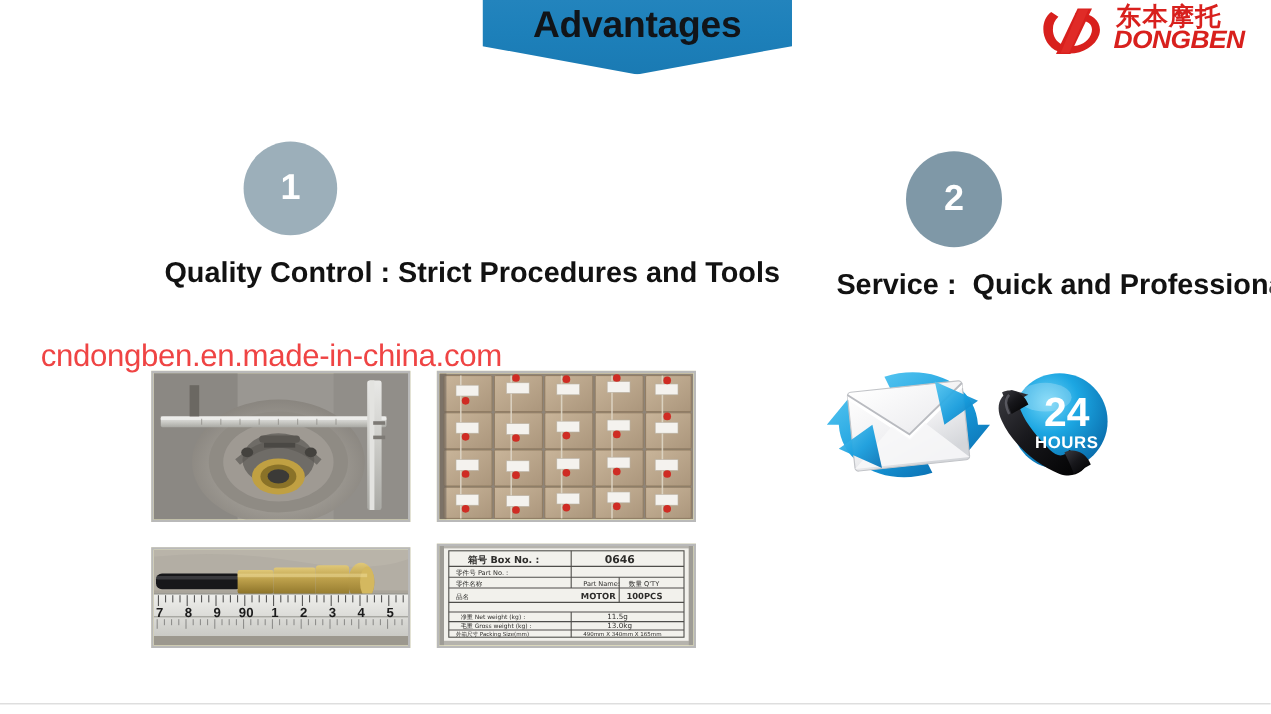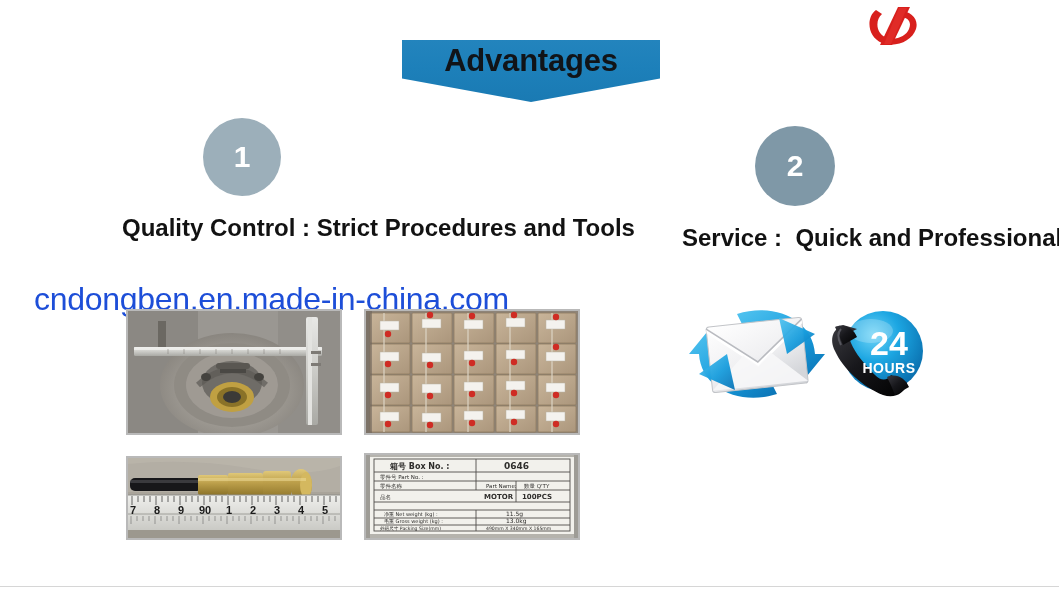--- a/index.html
+++ b/index.html
@@ -22,21 +22,20 @@
     background: #ffffff;
   }
 
   
   .banner-wrap {
     position: absolute;
     left: 402px;
     top: 0px;
     width: 258px;
     height: 62px;
-    margin-top: 40px;
   }
   .banner-shape {
     position: absolute;
     inset: 0;
     background: linear-gradient(180deg, #2384bd 0%, #1d80ba 45%, #1a7ab3 100%);
     clip-path: polygon(0 0, 100% 0, 100% 62%, 50% 100%, 0 62%);
     box-shadow: 0 1px 0 rgba(0,0,0,0.10);
   }
   .banner-shadow {
     position: absolute;
@@ -137,39 +136,40 @@
     height: 80px;
     background: #7f98a7;
   }
 
   
   .heading {
     position: absolute;
     color: #121212;
     font-weight: bold;
     white-space: pre;
+    margin-left: 15px;
   }
   .heading-1 {
     left: 122px;
     top: 214px;
     font-size: 24px;
   }
   .heading-2 {
     left: 682px;
     top: 224px;
     font-size: 24px;
   }
 
   
   .watermark {
     position: absolute;
     left: 34px;
     top: 281px;
-    font-size: 32px;
-    color: #1d4ed8;
+    font-size: 26px;
+    color: #ef4444;
     font-weight: normal;
     letter-spacing: -0.3px;
     white-space: nowrap;
     font-family: "Liberation Sans", sans-serif;
   }
 
   
   .photo {
     position: absolute;
     border: 2px solid #b9b9b9;
@@ -212,20 +212,24 @@
     <div class="banner-title">Advantages</div>
   </div>
 
   <div class="logo">
     <div class="logo-mark">
       <svg viewBox="0 0 62 42" width="62" height="42" xmlns="http://www.w3.org/2000/svg">
         <path d="M10 5 C 0 12, 1 32, 16 38 C 30 43, 46 36, 50 24 C 53 14, 45 6, 34 6 L 30 6 L 30 12 L 34 12 C 42 12, 46 17, 43 24 C 40 32, 28 36, 19 32 C 10 28, 9 15, 16 9 Z" fill="#d8201d"></path>
         <path d="M32 2 L 44 2 L 26 40 L 14 40 Z" fill="#d8201d"></path>
         <path d="M33 3 L 41 3 L 25 39 L 18 39 Z" fill="#e8342f" opacity="0.55"></path>
       </svg>
+    </div>
+    <div class="logo-text">
+      <div class="logo-cn">东本摩托</div>
+      <div class="logo-en">DONGBEN</div>
     </div>
   </div>
 
   <div class="num-circle num-1">1</div>
   <div class="heading heading-1">Quality Control : Strict Procedures and Tools</div>
 
   <div class="num-circle num-2">2</div>
   <div class="heading heading-2">Service :  Quick and Professional</div>
 
   <div class="watermark">cndongben.en.made-in-china.com</div>

